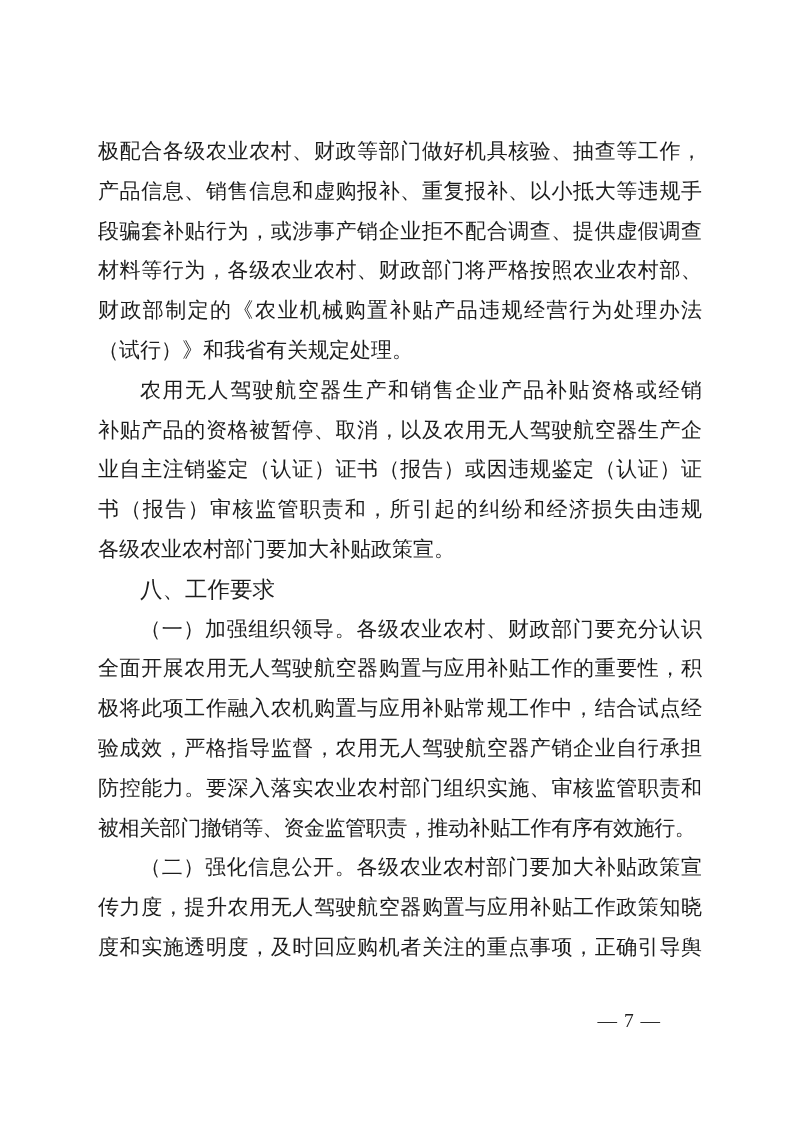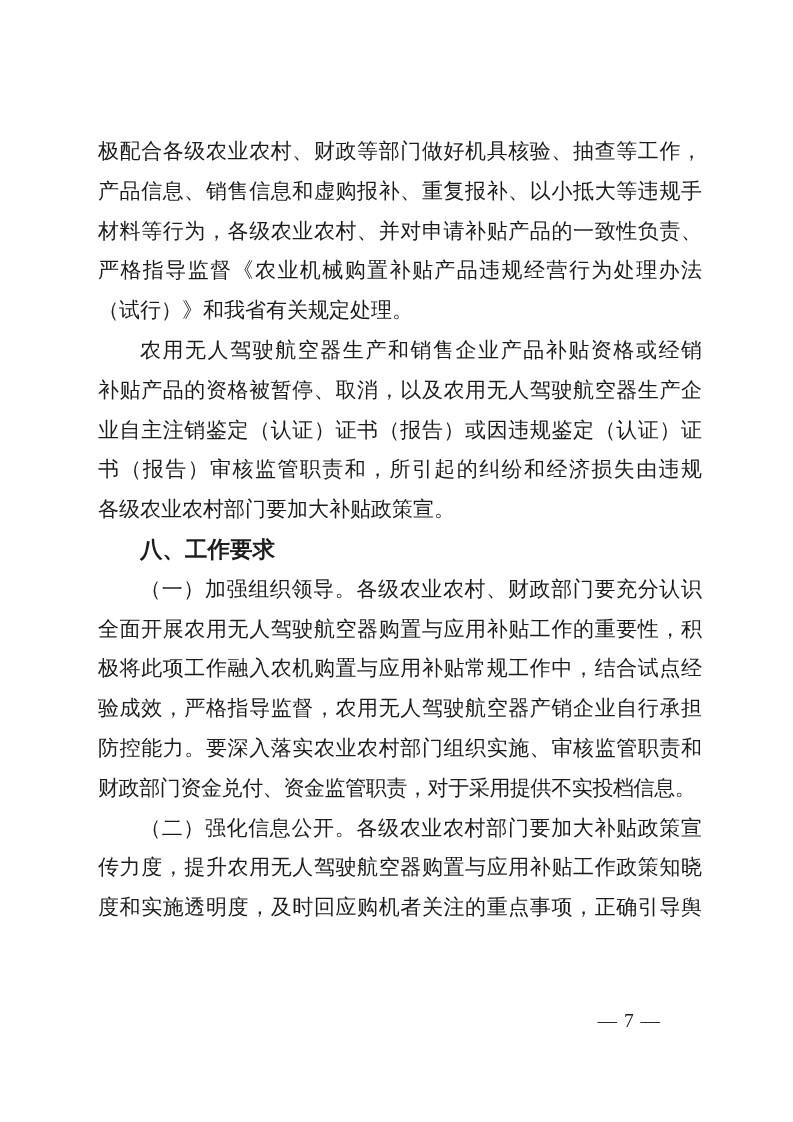--- a/index.html
+++ b/index.html
@@ -31,21 +31,21 @@
     overflow: visible;
   }
   .line.indent { text-indent: 42px; }
   .line.last {
     text-align: center;
     text-align-last: left;
   }
   .line.tight { letter-spacing: -0.4px; }
   .line.heading {
     font-family: "Liberation Sans", "DejaVu Sans", sans-serif;
-    font-weight: 700;
+    font-weight: 400;
     font-size: 22.5px;
     text-align: right;
     text-align-last: left;
   }
   .page-number {
     position: absolute;
     top: 1010px;
     left: 0;
     width: 100%;
     box-sizing: border-box;
@@ -56,33 +56,34 @@
     color: #1d1d1d;
   }
 </style>
 </head>
 <body>
 
 <div class="page">
   <div class="text-block" id="text-block">
       <div class="line">极配合各级农业农村、财政等部门做好机具核验、抽查等工作，</div>
       <div class="line">产品信息、销售信息和虚购报补、重复报补、以小抵大等违规手</div>
-      <div class="line">材料等行为，各级农业农村、并对申请补贴产品的一致性负责、</div>
-      <div class="line">严格指导监督《农业机械购置补贴产品违规经营行为处理办法</div>
+      <div class="line">段骗套补贴行为，或涉事产销企业拒不配合调查、提供虚假调查</div>
+      <div class="line">材料等行为，各级农业农村、财政部门将严格按照农业农村部、</div>
+      <div class="line">财政部制定的《农业机械购置补贴产品违规经营行为处理办法</div>
       <div class="line last">（试行）》和我省有关规定处理。</div>
       <div class="line indent">农用无人驾驶航空器生产和销售企业产品补贴资格或经销</div>
       <div class="line">补贴产品的资格被暂停、取消，以及农用无人驾驶航空器生产企</div>
       <div class="line">业自主注销鉴定（认证）证书（报告）或因违规鉴定（认证）证</div>
       <div class="line">书（报告）审核监管职责和，所引起的纠纷和经济损失由违规</div>
       <div class="line last">各级农业农村部门要加大补贴政策宣。</div>
       <div class="line heading indent last">八、工作要求</div>
       <div class="line indent">（一）加强组织领导。各级农业农村、财政部门要充分认识</div>
       <div class="line">全面开展农用无人驾驶航空器购置与应用补贴工作的重要性，积</div>
       <div class="line">极将此项工作融入农机购置与应用补贴常规工作中，结合试点经</div>
       <div class="line">验成效，严格指导监督，农用无人驾驶航空器产销企业自行承担</div>
       <div class="line">防控能力。要深入落实农业农村部门组织实施、审核监管职责和</div>
-      <div class="line last tight">财政部门资金兑付、资金监管职责，对于采用提供不实投档信息。</div>
+      <div class="line last tight">被相关部门撤销等、资金监管职责，推动补贴工作有序有效施行。</div>
       <div class="line indent">（二）强化信息公开。各级农业农村部门要加大补贴政策宣</div>
       <div class="line">传力度，提升农用无人驾驶航空器购置与应用补贴工作政策知晓</div>
       <div class="line">度和实施透明度，及时回应购机者关注的重点事项，正确引导舆</div>
     </div>
   <div class="page-number">— 7 —</div>
 </div>
 
 </body></html>

